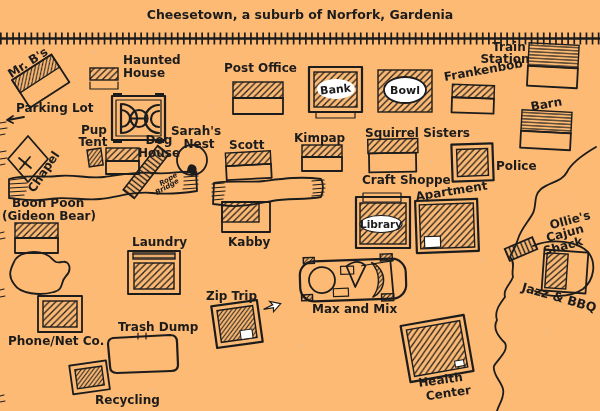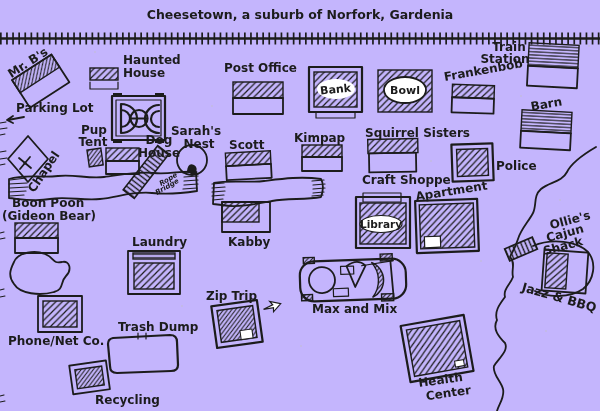--- a/index.html
+++ b/index.html
@@ -1,16 +1,16 @@
 <!DOCTYPE html>
 <html><head>
 <meta charset="utf-8">
 <style>
   html,body { margin:0; padding:0; background:#ffffff; }
-  .map-wrap { position:relative; width:600px; height:411px; background:#c4b5fd; overflow:hidden; }
+  .map-wrap { position:relative; width:600px; height:411px; background:#fdba74; overflow:hidden; }
   svg { display:block; }
   svg text { font-family:"DejaVu Sans", sans-serif; font-weight:700; fill:#1c1c1c; }
   .lbl   { font-size:12px; }
   .lbl-lg{ font-size:12.5px; }
   .lbl-md{ font-size:11px; }
   .lbl-sm{ font-size:10.5px; }
   .tiny  { font-size:7px; font-style:italic; font-weight:600; }
   .ink  { fill:none; stroke:#1c1c1c; stroke-width:1.8; stroke-linecap:round; stroke-linejoin:round; }
   .ink1 { fill:none; stroke:#1c1c1c; stroke-width:1.2; stroke-linecap:round; stroke-linejoin:round; }
   .ink2 { fill:none; stroke:#1c1c1c; stroke-width:2.2; stroke-linecap:round; stroke-linejoin:round; }

